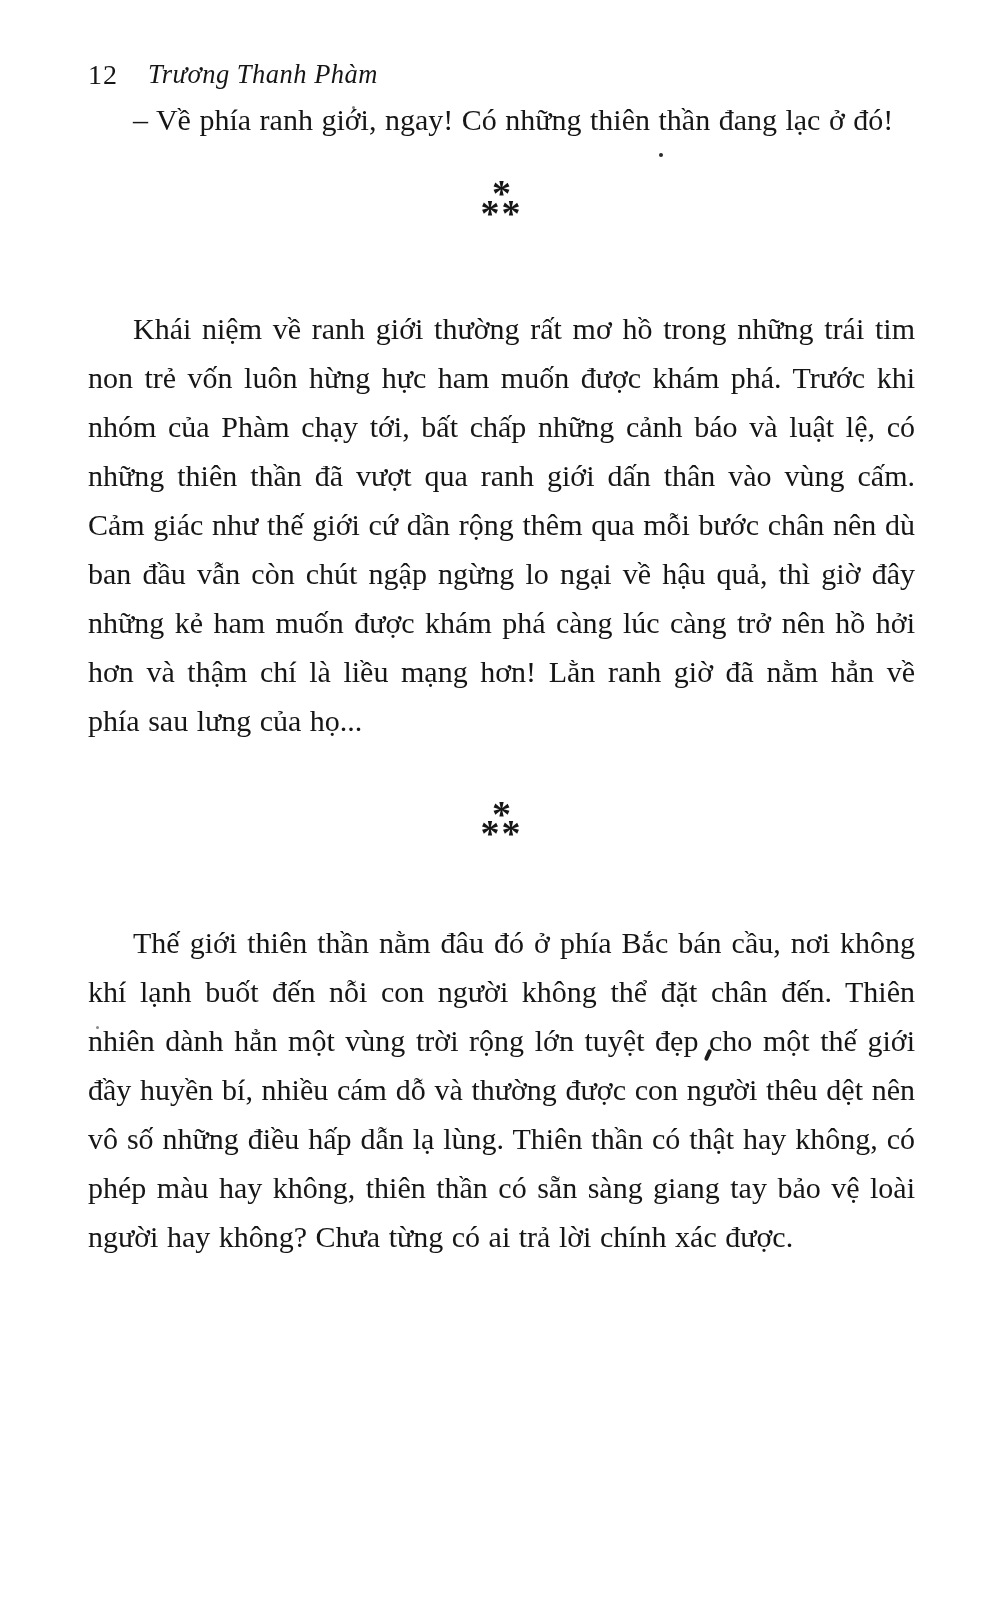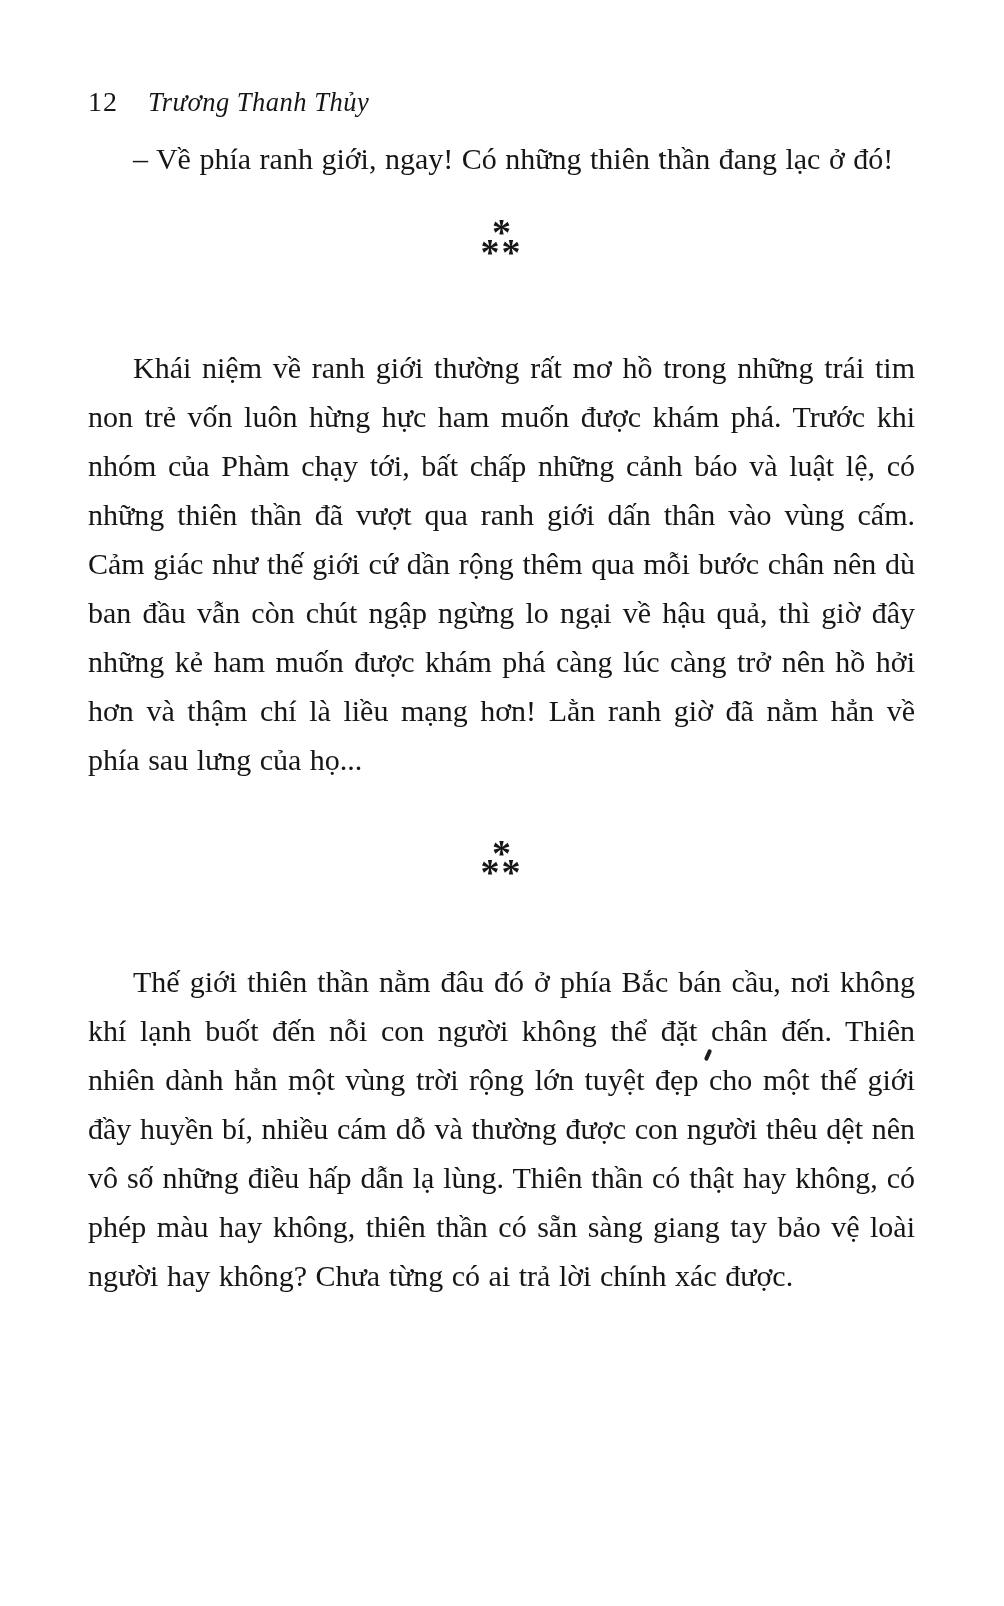--- a/index.html
+++ b/index.html
@@ -15,23 +15,23 @@
     color: #161616;
     font-family: "Liberation Serif", "DejaVu Serif", serif;
     overflow: hidden;
     box-sizing: border-box;
   }
   .content {
     padding: 0 89px 0 88px;
     box-sizing: border-box;
   }
   .running-header {
-    margin-top: 86px;
+    margin-top: 59px;
     display: flex;
-    align-items: flex-end;
+    align-items: flex-start;
     white-space: nowrap;
   }
   .page-number {
     font-size: 28px;
     letter-spacing: 1px;
   }
   .author-name {
     font-style: italic;
     font-size: 26.5px;
     margin-left: 30px;
@@ -46,21 +46,21 @@
     word-spacing: 1px;
   }
   p.opening {
     margin-top: 66px;
     text-indent: 0;
   }
   p.indented {
     text-indent: 45px;
   }
   p.dialogue {
-    margin-top: 16px;
+    margin-top: 4px;
   }
   .asterism {
     text-align: center;
     font-weight: bold;
     font-size: 38px;
     line-height: 0.52;
     user-select: none;
   }
   .asterism .row-top { letter-spacing: 0; }
   .asterism .row-bottom { letter-spacing: 2px; }
@@ -78,21 +78,21 @@
   .speck-author     { left: 352px; top: 106px; width: 3px; height: 3px; opacity: .6; }
 </style>
 </head>
 <body>
 
 <div class="page">
   <div class="content">
 
     <div class="running-header">
       <span class="page-number">12</span>
-      <span class="author-name">Trương Thanh Thủy</span>
+      <span class="author-name">Trương Thanh Phàm</span>
     </div>
 
     <div class="body-text">
 
 
       <p class="indented dialogue">– Về phía ranh giới, ngay! Có những thiên thần đang lạc ở đó!</p>
 
       <div class="asterism asterism-1">
         <div class="row-top">*</div>
         <div class="row-bottom">**</div>

